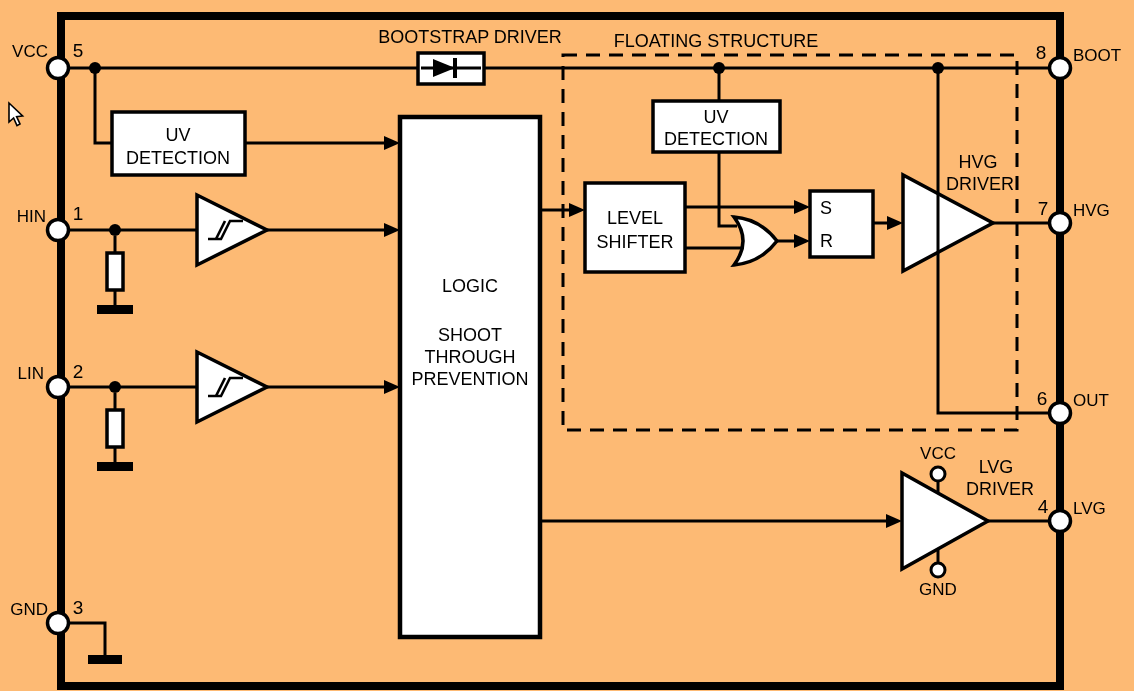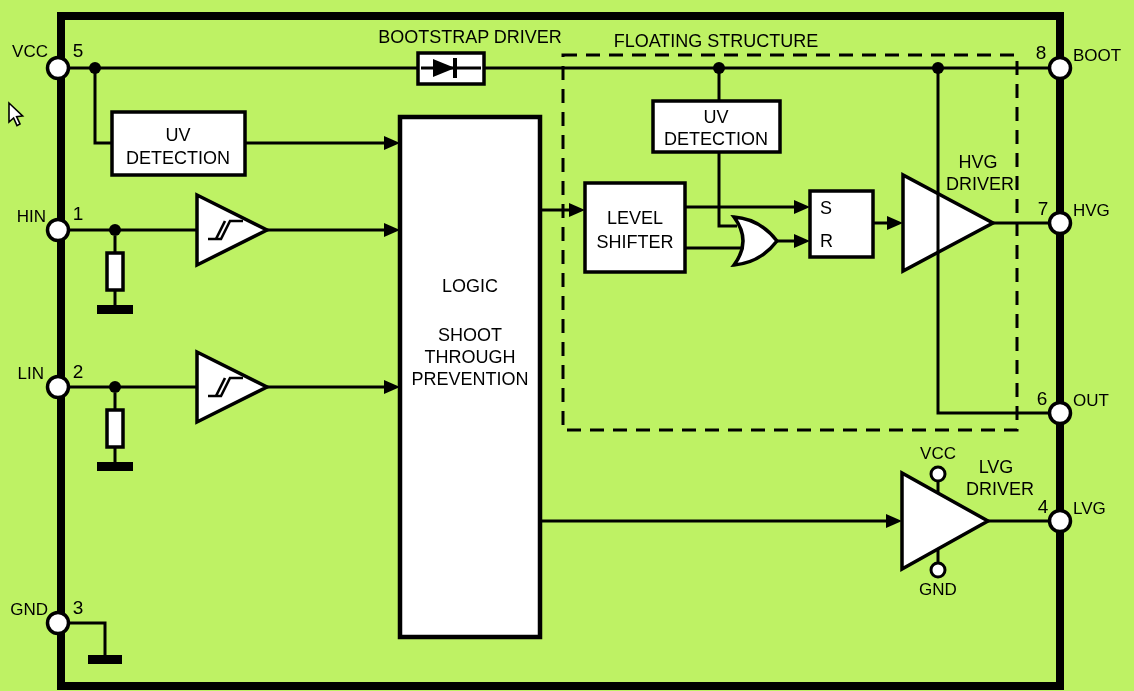--- a/index.html
+++ b/index.html
@@ -1,16 +1,16 @@
 <!DOCTYPE html>
 <html><head>
 <meta charset="utf-8">
 <style>
   html,body{margin:0;padding:0;background:#ffffff;}
-  .stage{position:relative;width:1134px;height:691px;background:#bef264;overflow:hidden;
+  .stage{position:relative;width:1134px;height:691px;background:#fdba74;overflow:hidden;
          font-family:"Liberation Sans",sans-serif;text-align:right;}
   svg{position:absolute;left:0;top:0;}
   .w{stroke:#000;stroke-width:3;fill:none;}
   .box{fill:#fff;stroke:#000;stroke-width:3.5;}
   .boxthick{fill:#fff;stroke:#000;stroke-width:4.5;}
   .icb{fill:none;stroke:#000;stroke-width:8;}
   .dash{fill:none;stroke:#000;stroke-width:3;stroke-dasharray:14 9;}
   .fill{fill:#000;stroke:none;}
   .pin{fill:#fff;stroke:#000;stroke-width:3.5;}
   .term{fill:#fff;stroke:#000;stroke-width:3;}

